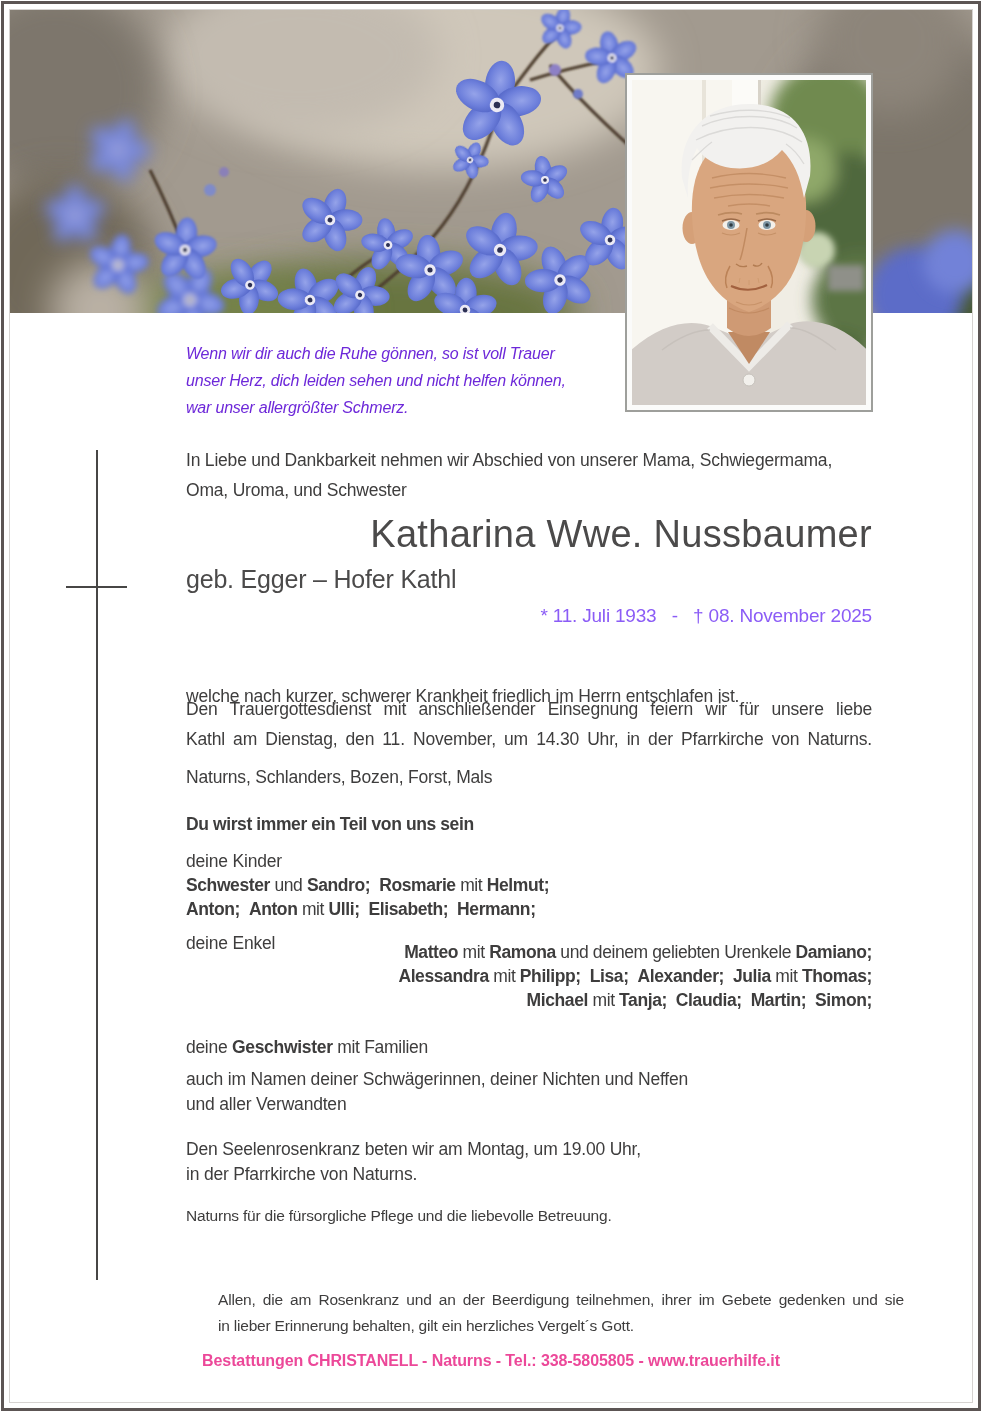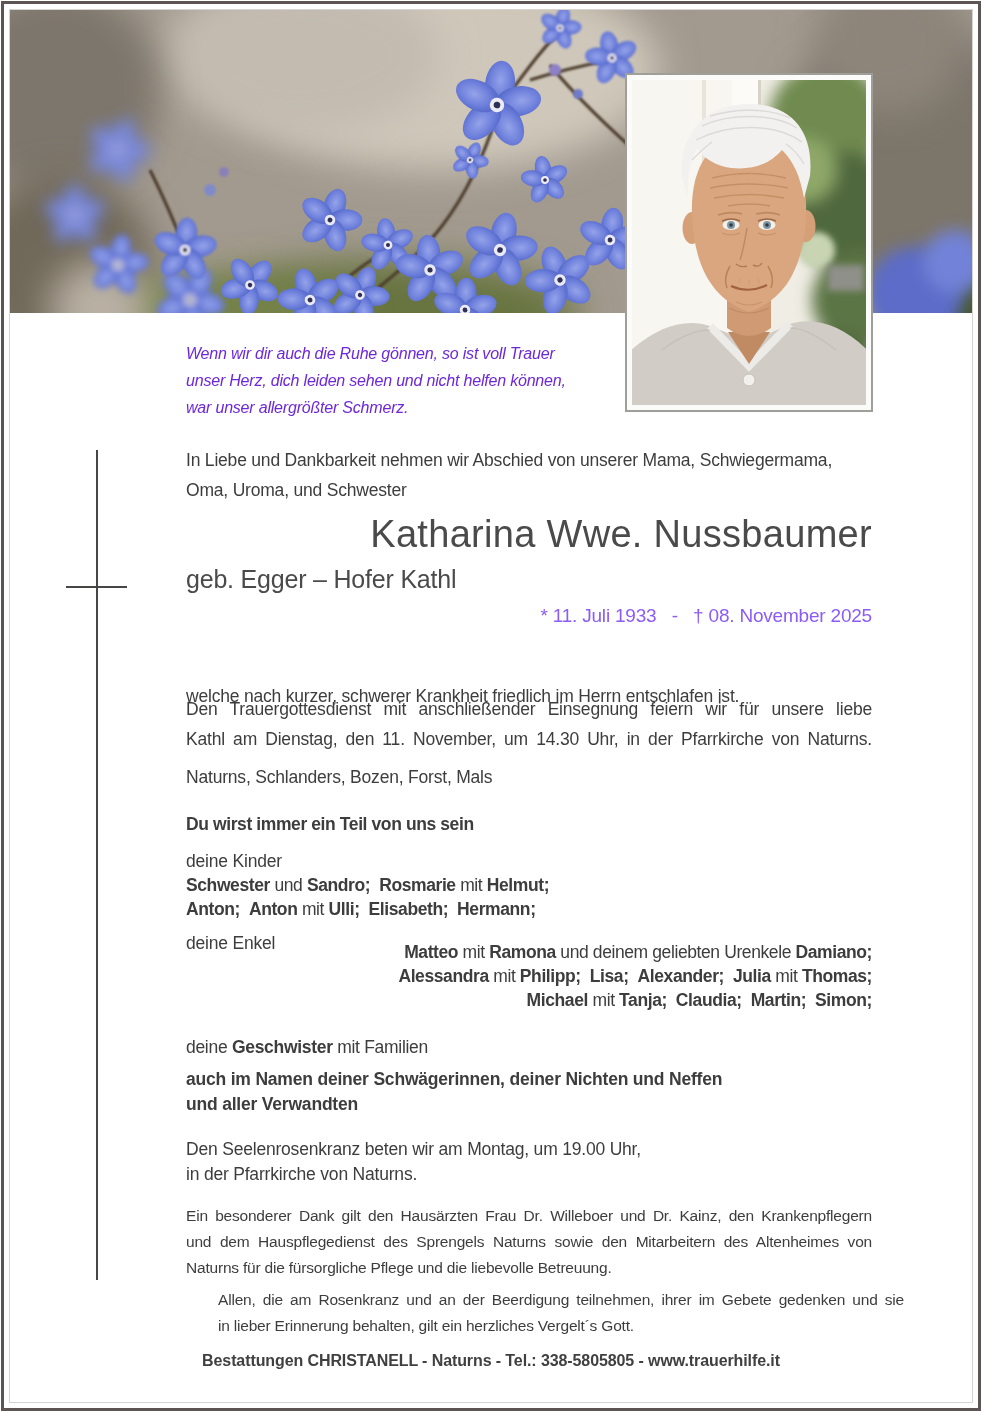--- a/index.html
+++ b/index.html
@@ -25,27 +25,27 @@
   .welche{top:640px;margin-top:44px;}
   .trauer{top:694px;line-height:30px;}
   .jl{text-align:justify;text-align-last:justify;}
   .orte{top:765px;}
   .duwirst{top:812px;font-weight:bold;letter-spacing:-0.4px;}
   .kinder-label{top:849px;}
   .kinder{top:873px;letter-spacing:-0.4px;}
   .enkel-label{top:931px;}
   .enkel{top:940px;letter-spacing:-0.4px;text-align:right;}
   .geschwister{top:1035px;letter-spacing:-0.3px;}
-  .schwaeg{top:1067px;line-height:25px;font-weight:bold;}
+  .schwaeg{top:1067px;line-height:25px;}
   .seelen{top:1137px;line-height:25px;}
   .dank{top:1203px;font-size:15.5px;line-height:26px;letter-spacing:-0.2px;}
   .allen{top:1287px;font-size:15.5px;line-height:26px;margin-left:32px;}
   .bold{font-weight:bold;}
   .footer{position:absolute;left:10px;right:10px;top:1352px;z-index:6;text-align:center;
-          font-weight:bold;font-size:16px;letter-spacing:-0.1px;color:#404040;}
+          font-weight:bold;font-size:16px;letter-spacing:-0.1px;color:#ec4899;}
 </style>
 </head>
 <body>
 
 <div class="page">
 
   <div class="banner">
     <svg viewBox="0 0 962 303" preserveAspectRatio="none">
       <defs>
         <radialGradient id="pg" cx="50%" cy="42%" r="65%">
@@ -247,24 +247,20 @@
         <div><span class="bold">Matteo</span><span> mit </span><span class="bold">Ramona</span><span> und deinem geliebten Urenkele </span><span class="bold">Damiano;</span></div>
         <div><span class="bold">Alessandra</span><span> mit </span><span class="bold">Philipp;</span><span>&nbsp; </span><span class="bold">Lisa;</span><span>&nbsp; </span><span class="bold">Alexander;</span><span>&nbsp; </span><span class="bold">Julia</span><span> mit </span><span class="bold">Thomas;</span></div>
         <div><span class="bold">Michael</span><span> mit </span><span class="bold">Tanja;</span><span>&nbsp; </span><span class="bold">Claudia;</span><span>&nbsp; </span><span class="bold">Martin;</span><span>&nbsp; </span><span class="bold">Simon;</span></div>
       </div>
     <div class="blk geschwister">
         <div><span>deine </span><span class="bold">Geschwister</span><span> mit Familien</span></div>
       </div>
     <div class="blk schwaeg">auch im Namen deiner Schwägerinnen, deiner Nichten und Neffen<br>und aller Verwandten</div>
     <div class="blk seelen">Den Seelenrosenkranz beten wir am Montag, um 19.00 Uhr,<br>in der Pfarrkirche von Naturns.</div>
     <div class="blk dank">
-      <div>
-          <div class="jl">Ein besonderer Dank gilt den Hausärzten Frau Dr. Willeboer und Dr. Kainz, den Krankenpflegern</div>
-          <div class="jl">und dem Hauspflegedienst des Sprengels Naturns sowie den Mitarbeitern des Altenheimes von</div>
-        </div>
       <div>Naturns für die fürsorgliche Pflege und die liebevolle Betreuung.</div>
     </div>
     <div class="blk allen">
       <div>
           <div class="jl">Allen, die am Rosenkranz und an der Beerdigung teilnehmen, ihrer im Gebete gedenken und sie</div>
         </div>
       <div>in lieber Erinnerung behalten, gilt ein herzliches Vergelt´s Gott.</div>
     </div>
   </div>
 

